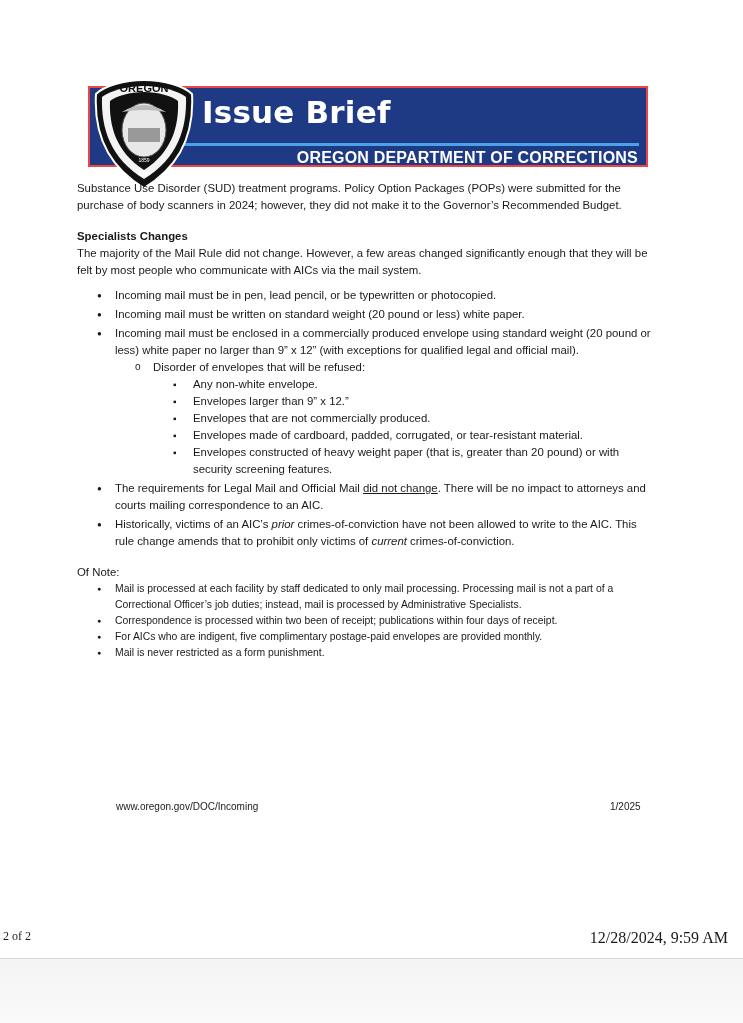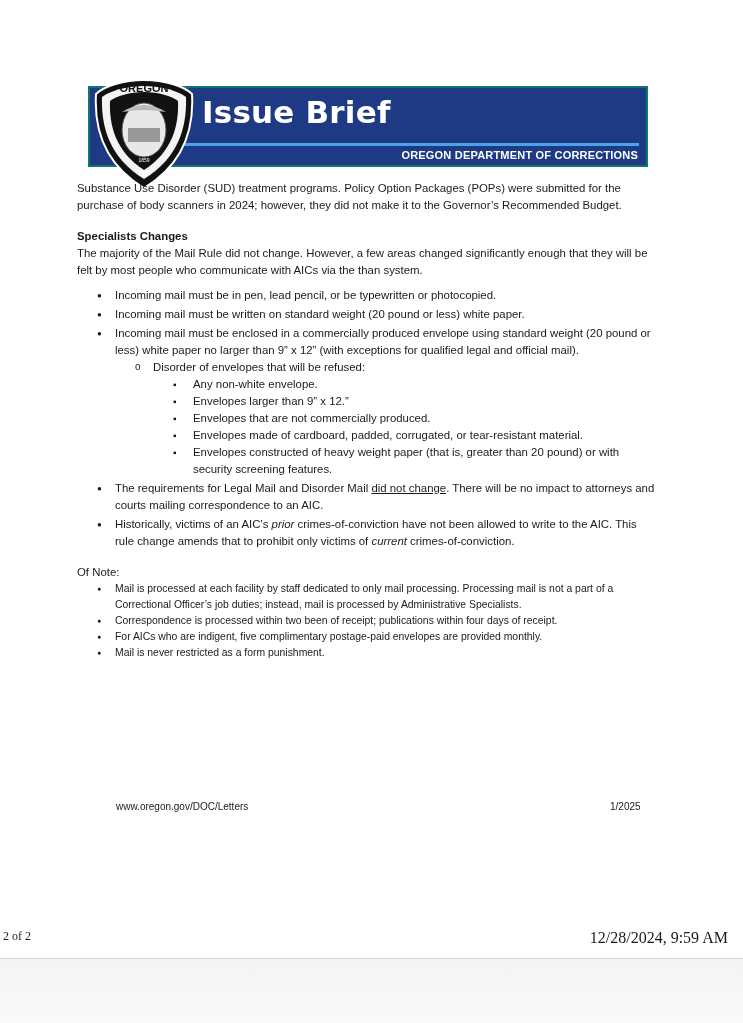--- a/index.html
+++ b/index.html
@@ -9,35 +9,35 @@
     font-family: "Liberation Sans", sans-serif;
   }
   .page-edge {
     position: absolute; left: 0; top: 958px; width: 743px; height: 65px;
     background: linear-gradient(#f4f4f4, #fafafa);
     border-top: 1px solid #d8d8d8;
   }
   
   .banner {
     position: absolute; left: 88px; top: 86px; width: 560px; height: 81px;
-    background: #1f3a84; border: 2px solid #0f766e; box-sizing: border-box;
+    background: #1f3a84; border: 2px solid #ef4444; box-sizing: border-box;
   }
   .banner-title {
     position: absolute; left: 112px; top: 6px;
     font-family: "DejaVu Sans", sans-serif; font-weight: bold;
     font-size: 31px; color: #ffffff; letter-spacing: 0.2px;
   }
   .banner-rule {
     position: absolute; left: 94px; top: 55px; width: 455px; height: 3px;
     background: #4aa3e8;
   }
   .banner-subtitle {
     position: absolute; right: 8px; top: 61px;
     font-family: "Liberation Sans", sans-serif; font-weight: bold;
-    font-size: 11px; color: #ffffff; letter-spacing: 0.2px;
+    font-size: 16px; color: #ffffff; letter-spacing: 0.2px;
   }
   .seal {
     position: absolute; left: 92px; top: 78px; width: 104px; height: 112px;
   }
   
   .content {
     position: absolute; left: 77px; top: 180px; width: 580px;
     font-size: 11.4px; line-height: 17px;
   }
   .content p { margin: 0; }
@@ -82,50 +82,50 @@
   <rect x="36" y="50" width="32" height="14" fill="#999"></rect>
   <text x="52" y="14" text-anchor="middle" font-family="Liberation Sans, sans-serif" font-weight="bold" font-size="11" fill="#111">OREGON</text>
   <text x="52" y="98" text-anchor="middle" font-family="Liberation Sans, sans-serif" font-weight="bold" font-size="8" fill="#fff">OF</text>
   <text x="52" y="84" text-anchor="middle" font-family="Liberation Sans, sans-serif" font-size="5" fill="#fff">1859</text>
 </svg>
 
 <div class="content">
   <p>Substance Use Disorder (SUD) treatment programs. Policy Option Packages (POPs) were submitted for the purchase of body scanners in 2024; however, they did not make it to the Governor’s Recommended Budget.</p>
 
   <p class="heading">Specialists Changes</p>
-  <p>The majority of the Mail Rule did not change. However, a few areas changed significantly enough that they will be felt by most people who communicate with AICs via the than system.</p>
+  <p>The majority of the Mail Rule did not change. However, a few areas changed significantly enough that they will be felt by most people who communicate with AICs via the mail system.</p>
 
   <ul class="l1 list-top">
     <li>Incoming mail must be in pen, lead pencil, or be typewritten or photocopied.</li>
     <li>Incoming mail must be written on standard weight (20 pound or less) white paper.</li>
     <li>
       <span>Incoming mail must be enclosed in a commercially produced envelope using standard weight (20 pound or less) white paper no larger than 9” x 12” (with exceptions for qualified legal and official mail).</span>
       <ul class="l2">
         <li>
           <span>Disorder of envelopes that will be refused:</span>
           <ul class="l3">
             <li>Any non-white envelope.</li>
             <li>Envelopes larger than 9” x 12.”</li>
             <li>Envelopes that are not commercially produced.</li>
             <li>Envelopes made of cardboard, padded, corrugated, or tear-resistant material.</li>
             <li>Envelopes constructed of heavy weight paper (that is, greater than 20 pound) or with security screening features.</li>
           </ul>
         </li>
       </ul>
     </li>
-    <li><span>The requirements for Legal Mail and Disorder Mail </span><u>did not change</u><span>. There will be no impact to attorneys and courts mailing correspondence to an AIC.</span></li>
+    <li><span>The requirements for Legal Mail and Official Mail </span><u>did not change</u><span>. There will be no impact to attorneys and courts mailing correspondence to an AIC.</span></li>
     <li><span>Historically, victims of an AIC’s </span><em>prior</em><span> crimes-of-conviction have not been allowed to write to the AIC. This rule change amends that to prohibit only victims of </span><em>current</em><span> crimes-of-conviction.</span></li>
   </ul>
 
   <p class="of-note">Of Note:</p>
   <ul class="note-list">
     <li>Mail is processed at each facility by staff dedicated to only mail processing. Processing mail is not a part of a Correctional Officer’s job duties; instead, mail is processed by Administrative Specialists.</li>
     <li>Correspondence is processed within two been of receipt; publications within four days of receipt.</li>
     <li>For AICs who are indigent, five complimentary postage-paid envelopes are provided monthly.</li>
     <li>Mail is never restricted as a form punishment.</li>
   </ul>
 </div>
 
-<div class="footer-url">www.oregon.gov/DOC/Letters</div>
+<div class="footer-url">www.oregon.gov/DOC/Incoming</div>
 <div class="footer-date">1/2025</div>
 
 <div class="print-page">2 of 2</div>
 <div class="print-time">12/28/2024, 9:59 AM</div>
 
 </body></html>

